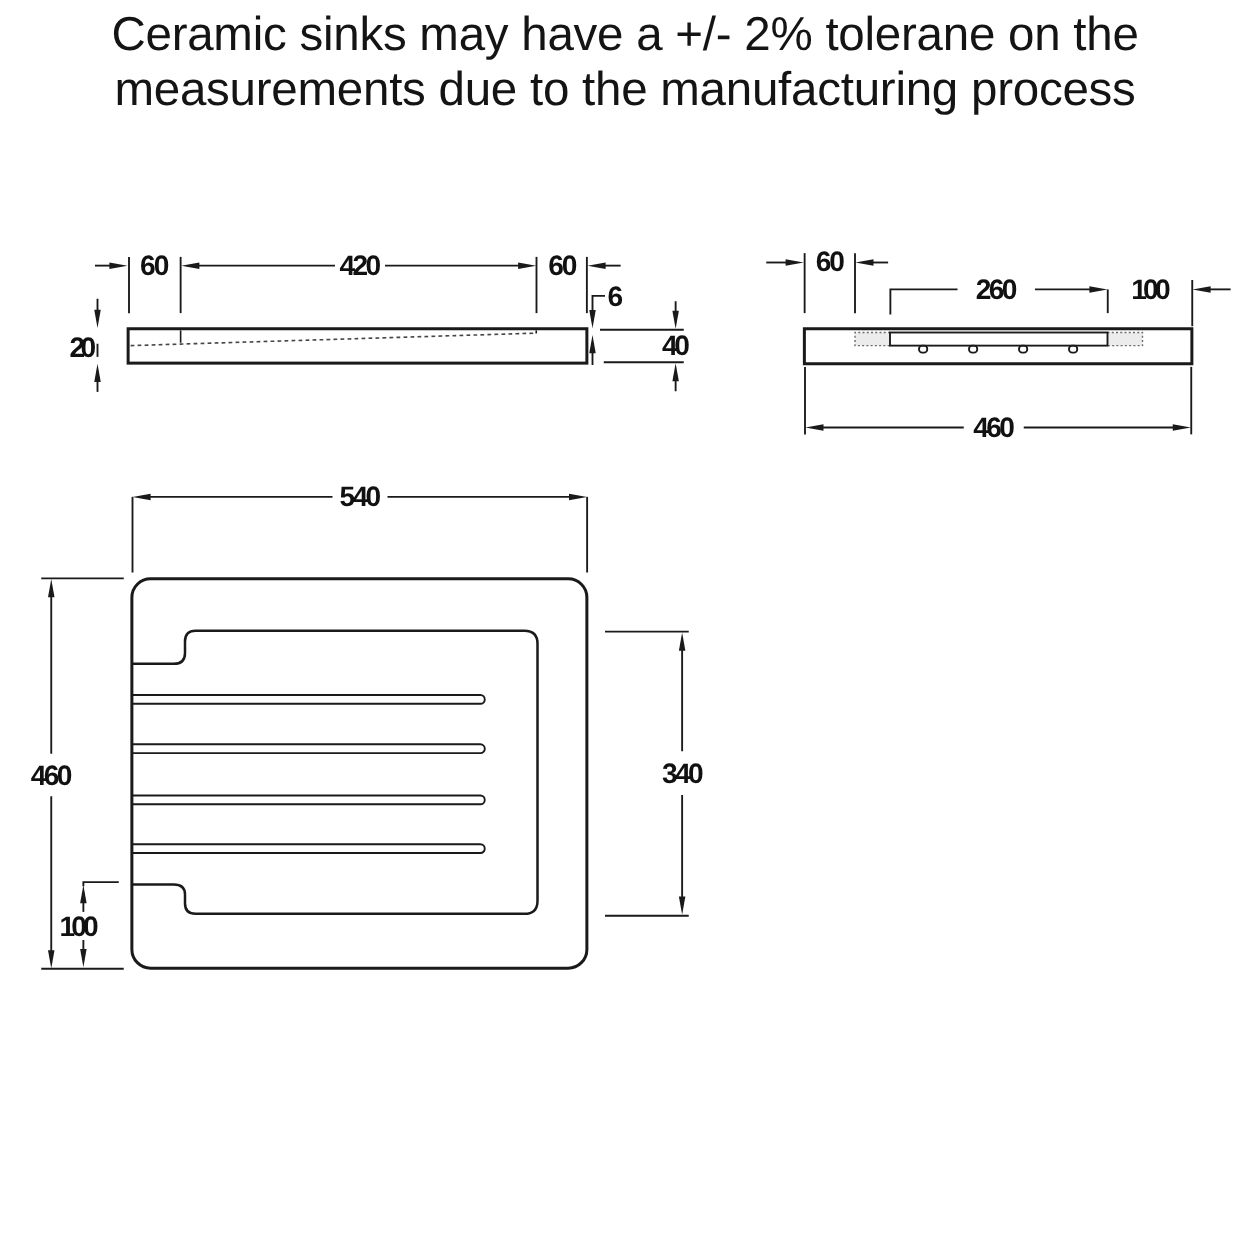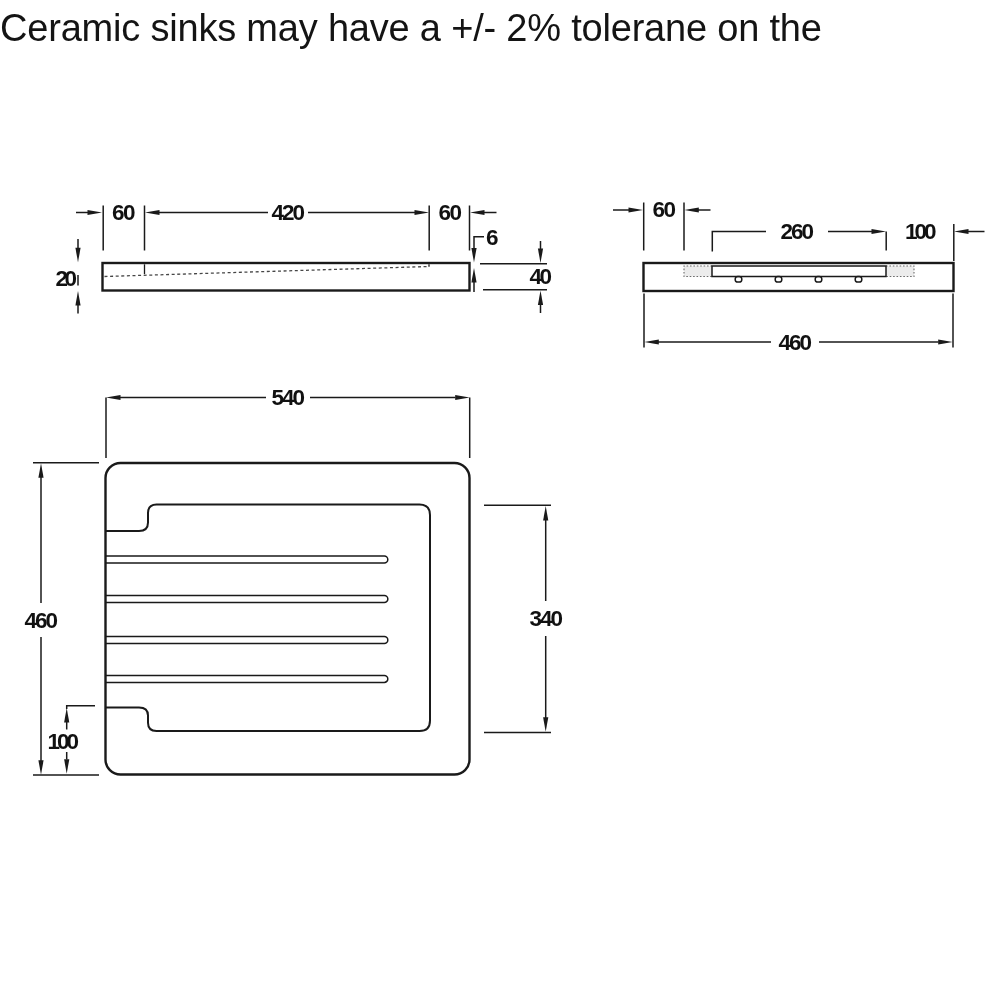--- a/index.html
+++ b/index.html
@@ -2,21 +2,21 @@
 <html><head>
 <meta charset="utf-8">
 <style>
   html,body{margin:0;padding:0;background:#fff;}
   .stage{
     position:relative;width:1000px;height:1000px;background:#fff;overflow:hidden;
     font-family:"Liberation Sans",sans-serif;
   }
   .title-block{
     position:absolute;top:6px;left:0;width:100%;
-    color:#141414;
+    text-align:center;color:#141414;
     font-size:38px;line-height:44px;letter-spacing:-0.2px;font-weight:400;
   }
   svg{position:absolute;top:0;left:0;}
   .ln{stroke:#1a1a1a;stroke-width:1.5;fill:none;stroke-linecap:butt;}
   .body-ln{stroke:#1a1a1a;stroke-width:2.4;fill:#fff;}
   .inner-ln{stroke:#1a1a1a;stroke-width:2;fill:none;}
   .thin{stroke-width:1.3;}
   .hidden-ln{stroke:#454545;stroke-width:1.3;fill:none;stroke-dasharray:3 2.6;}
   .dotted-ln{stroke:#6b6b6b;stroke-width:1.1;fill:#ececec;stroke-dasharray:1.6 1.8;}
   .arrow{fill:#1a1a1a;stroke:none;}
@@ -25,20 +25,21 @@
     fill:#111;text-anchor:middle;letter-spacing:-0.5px;
   }
 </style>
 </head>
 <body>
 
 <div class="stage">
 
   <div class="title-block">
     <div>Ceramic sinks may have a +/- 2% tolerane on the</div>
+    <div>measurements due to the manufacturing process</div>
   </div>
 
   <svg width="1000" height="1000" viewBox="0 0 1000 1000">
 
     <g>
       <rect class="body-ln" x="102.5" y="263" width="367" height="27.5"></rect>
       <path class="hidden-ln" d="M104.5 276.5 L429 266.5"></path>
       <line class="ln thin" x1="144.5" y1="264.3" x2="144.5" y2="274.2"></line>
       <line class="ln thin" x1="429" y1="264.3" x2="429" y2="266.8"></line>
 

